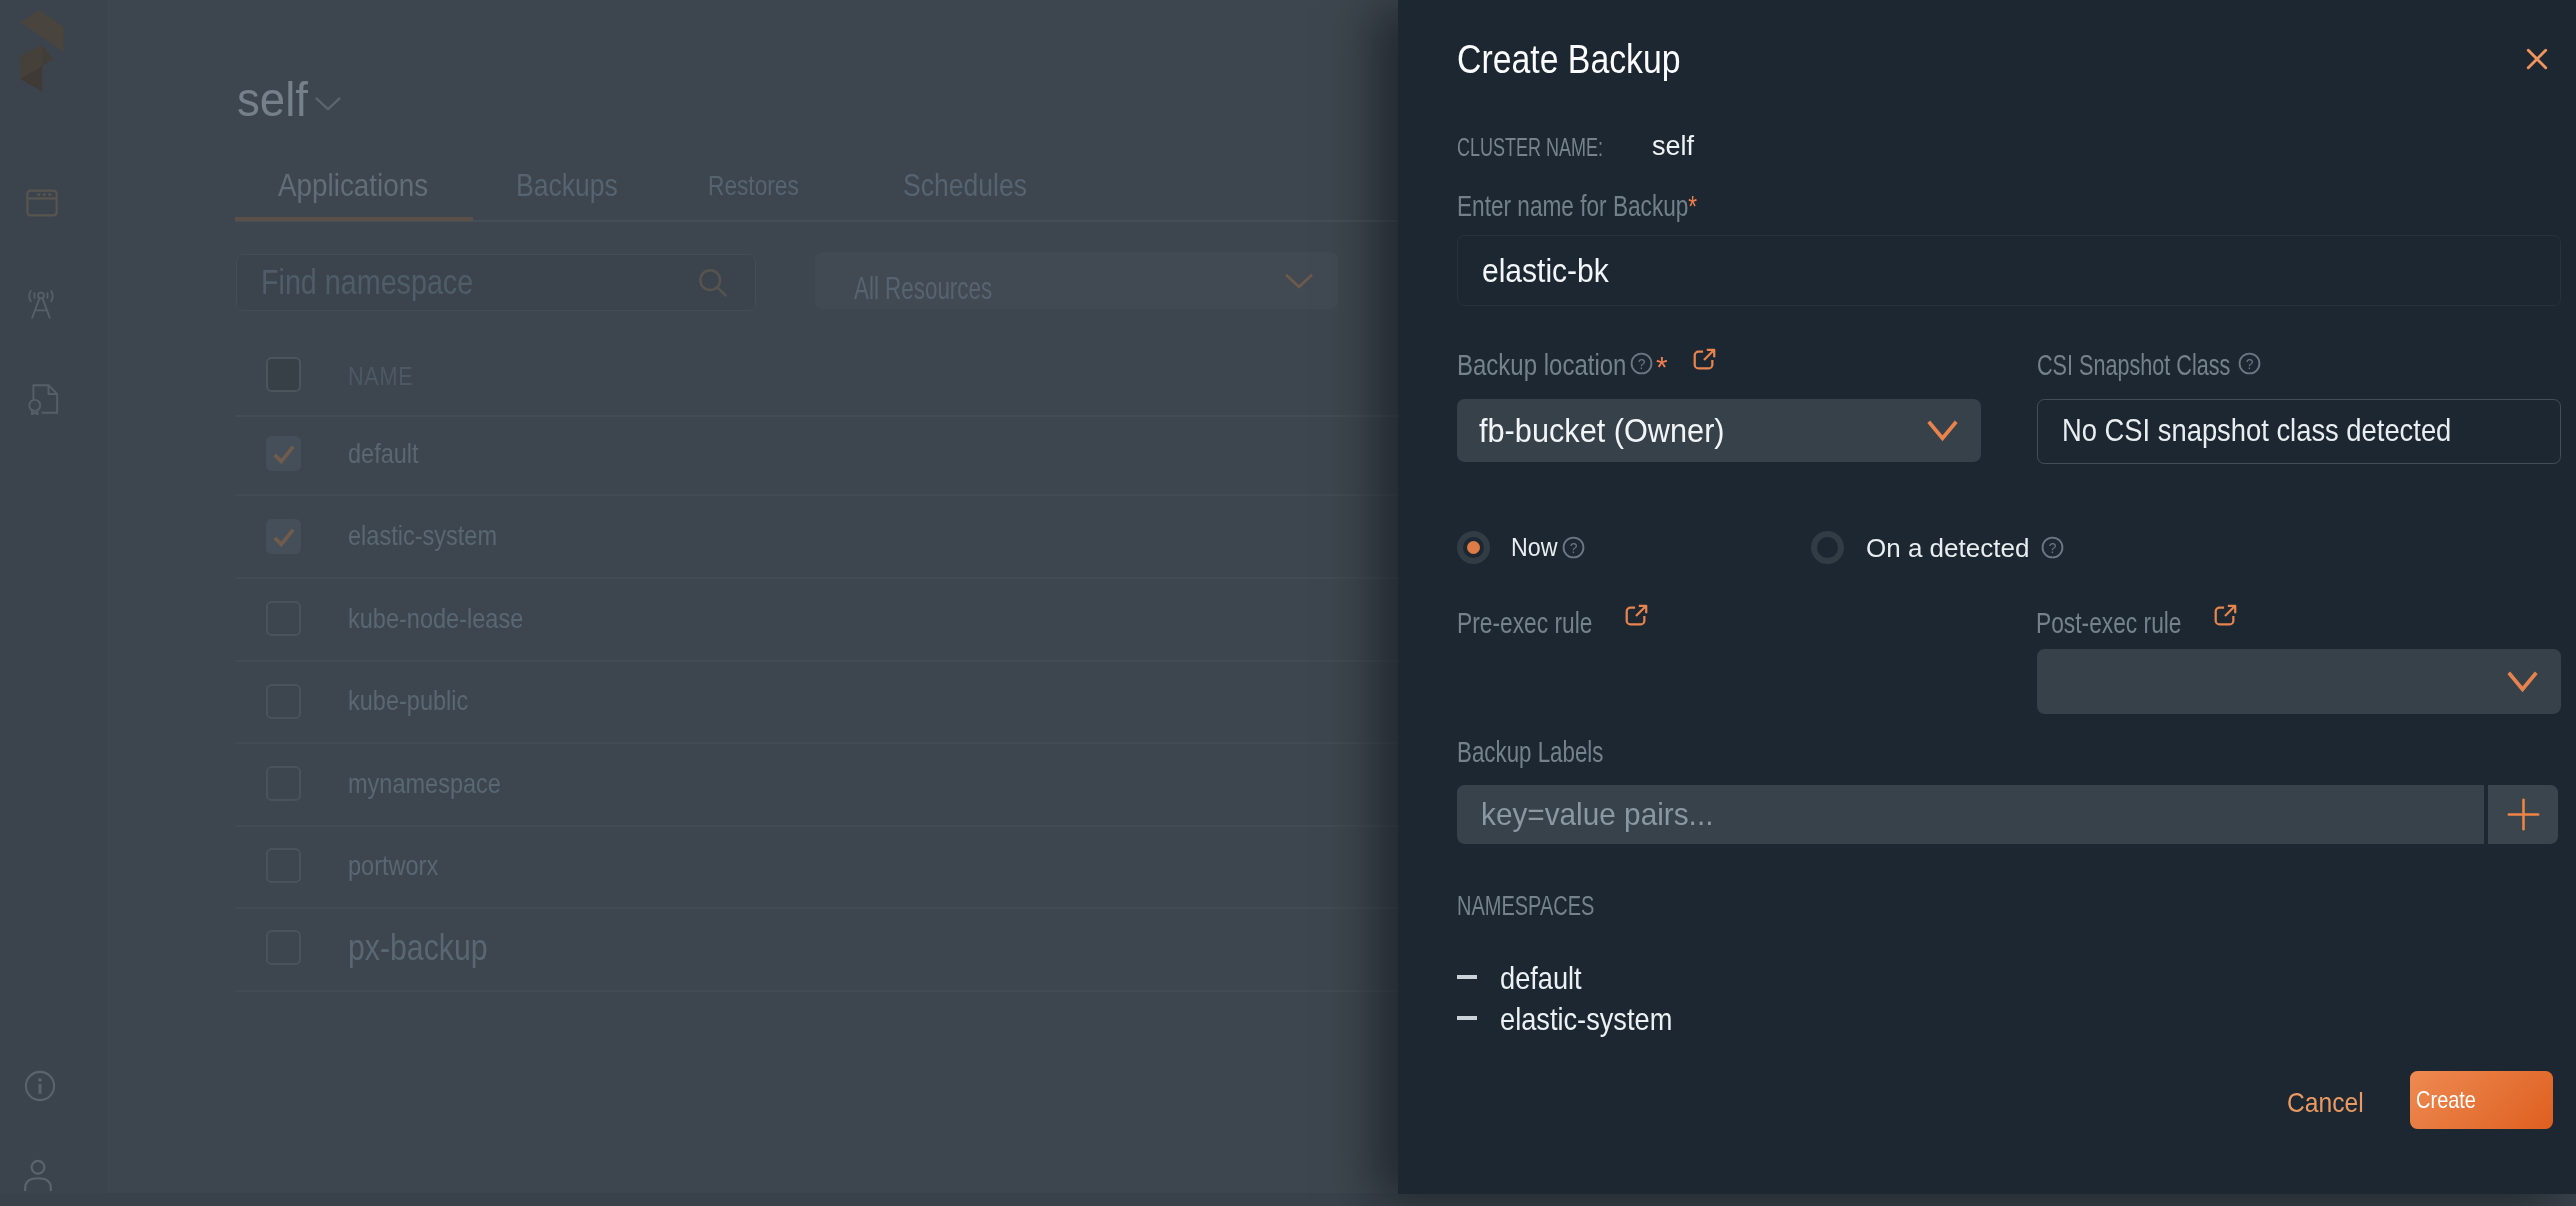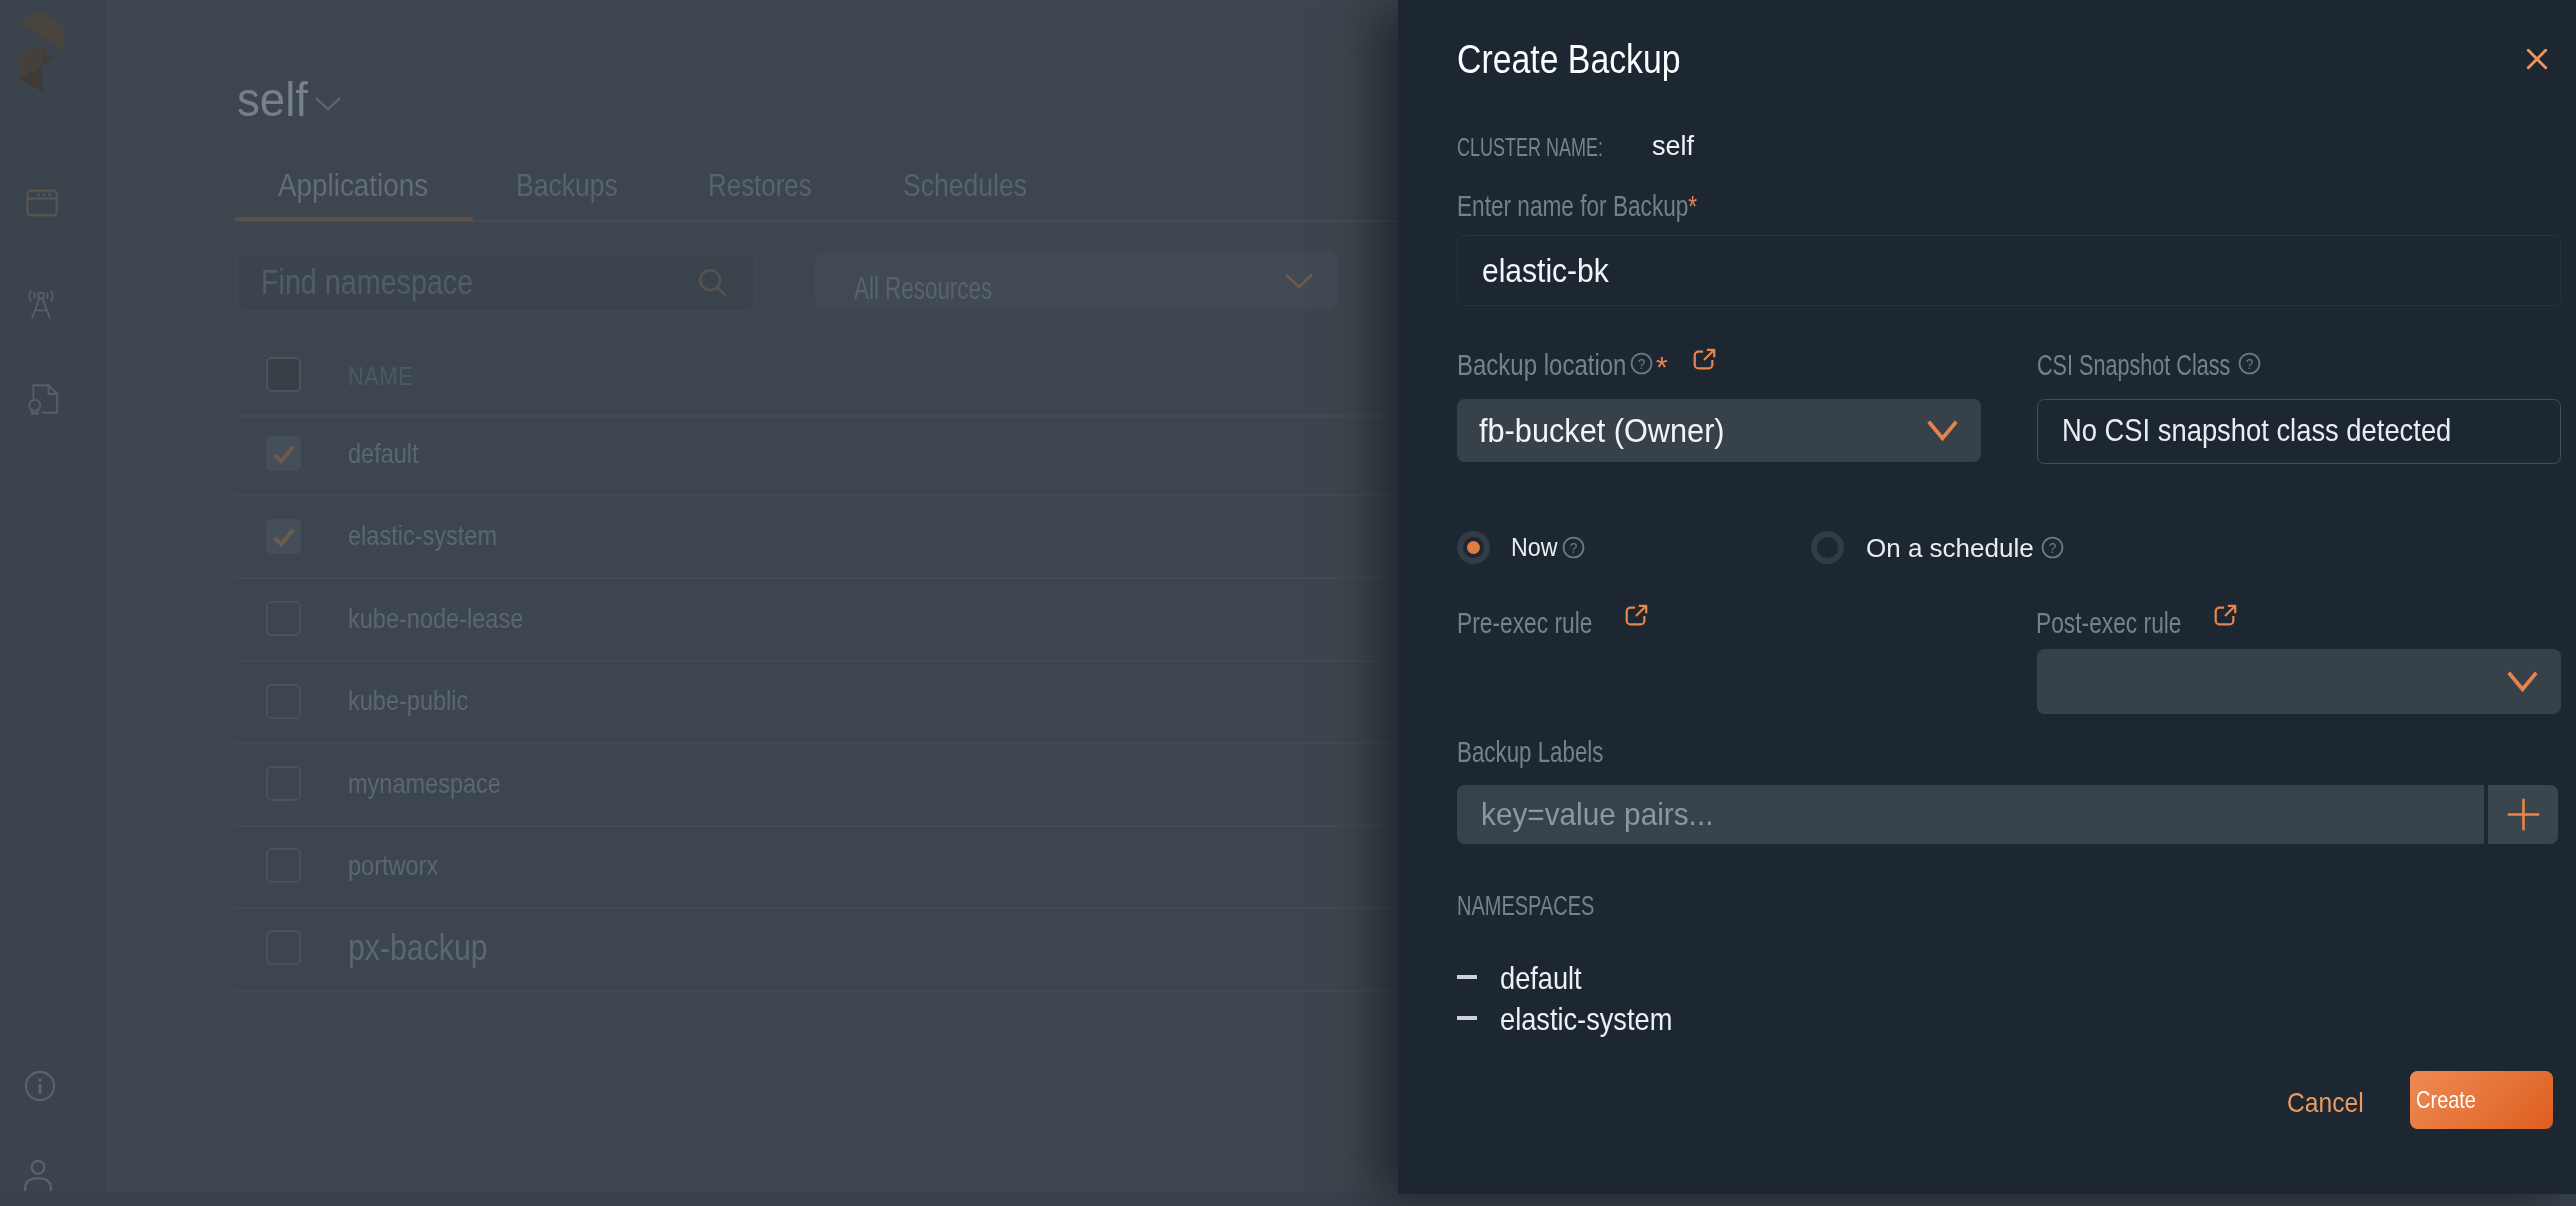--- a/index.html
+++ b/index.html
@@ -60,21 +60,21 @@
   </g>
 </svg>
 
 <div class="a" style="left:237px;top:74px;font-size:48px;line-height:52px;color:#75808a"><span class="cx" style="transform:scaleX(.95)">self</span></div>
 <svg class="a" style="left:314px;top:96px" width="28" height="16" viewBox="0 0 30 17">
     <polyline points="2,2 15,14 28,2" fill="none" stroke="#59646d" stroke-width="2.6"></polyline>
   </svg>
 
 <div class="a" style="left:278px;top:169px;font-size:32px;line-height:33px;color:#616d77"><span class="cx" style="transform:scaleX(.87)">Applications</span></div>
 <div class="a" style="left:516px;top:169px;font-size:32px;line-height:33px;color:#566370"><span class="cx" style="transform:scaleX(.83)">Backups</span></div>
-<div class="a" style="left:708px;top:169px;font-size:32px;line-height:33px;color:#566370"><span class="cx" style="transform:scaleX(.81)">Restores</span></div>
+<div class="a" style="left:708px;top:169px;font-size:28px;line-height:33px;color:#566370"><span class="cx" style="transform:scaleX(.81)">Restores</span></div>
 <div class="a" style="left:903px;top:169px;font-size:32px;line-height:33px;color:#566370"><span class="cx" style="transform:scaleX(.83)">Schedules</span></div>
 <div class="a" style="left:235px;top:220px;width:2341px;height:1.9px;background:#454e57"></div>
 <div class="a" style="left:235px;top:217px;width:238px;height:3.7px;background:#5c4f47"></div>
 
 <div class="a" style="left:236px;top:254px;width:520px;height:57px;border-radius:7.4px;background:#3b444d;border:1.4px solid #444d56">
   <div class="a" style="left:24px;top:0;height:54px;line-height:54px;font-size:35px;color:#4f5d68"><span class="cx" style="transform:scaleX(.82)">Find namespace</span></div>
   <svg class="a" style="right:26px;top:12px" width="32" height="32" viewBox="0 0 34 34">
       <g fill="none" stroke="#57534e" stroke-width="2.6">
         <circle cx="14" cy="14" r="10.5"></circle>
         <line x1="21.5" y1="21.5" x2="31" y2="31"></line>
@@ -181,21 +181,21 @@
 
   <div class="a" style="left:59px;top:531px;width:33px;height:33px;border:6.5px solid #313c45;border-radius:50%">
       <div style="width:13px;height:13px;margin:3.7px;border-radius:50%;background:#df7c45"></div>
     </div>
   <div class="a" style="left:113px;top:532px;font-size:25px;line-height:30px;color:#e8edf0"><span class="cx" style="transform:scaleX(.93)">Now</span></div>
   <svg class="a" style="left:164px;top:536px" width="23" height="23" viewBox="0 0 25 25">
       <circle cx="12.5" cy="12.5" r="10.8" fill="none" stroke="#6b7883" stroke-width="2"></circle>
       <text x="12.5" y="18" font-size="15" fill="#6b7883" text-anchor="middle" font-family="Liberation Sans,sans-serif">?</text>
     </svg>
   <div class="a" style="left:413px;top:531px;width:33px;height:33px;border:6.5px solid #313c45;border-radius:50%"></div>
-  <div class="a" style="left:468px;top:532px;font-size:26px;line-height:32px;color:#e8edf0"><span class="cx" style="transform:scaleX(1)">On a schedule</span></div>
+  <div class="a" style="left:468px;top:532px;font-size:26px;line-height:32px;color:#e8edf0"><span class="cx" style="transform:scaleX(1)">On a detected</span></div>
   <svg class="a" style="left:643px;top:536px" width="23" height="23" viewBox="0 0 25 25">
       <circle cx="12.5" cy="12.5" r="10.8" fill="none" stroke="#6b7883" stroke-width="2"></circle>
       <text x="12.5" y="18" font-size="15" fill="#6b7883" text-anchor="middle" font-family="Liberation Sans,sans-serif">?</text>
     </svg>
 
   <div class="a" style="left:59px;top:609px;font-size:29px;line-height:28px;color:#75828c"><span class="cx" style="transform:scaleX(.785)">Pre-exec rule</span></div>
   <svg class="a" style="left:225px;top:603px" width="26" height="26" viewBox="0 0 28 28">
       <g fill="none" stroke="#e8854e" stroke-width="2.4" stroke-linejoin="round">
         <path d="M13 5 H8 a4 4 0 0 0 -4 4 v10 a4 4 0 0 0 4 4 h11 a4 4 0 0 0 4 -4 v-5"></path>
         <path d="M17 3 h8 v8"></path>

